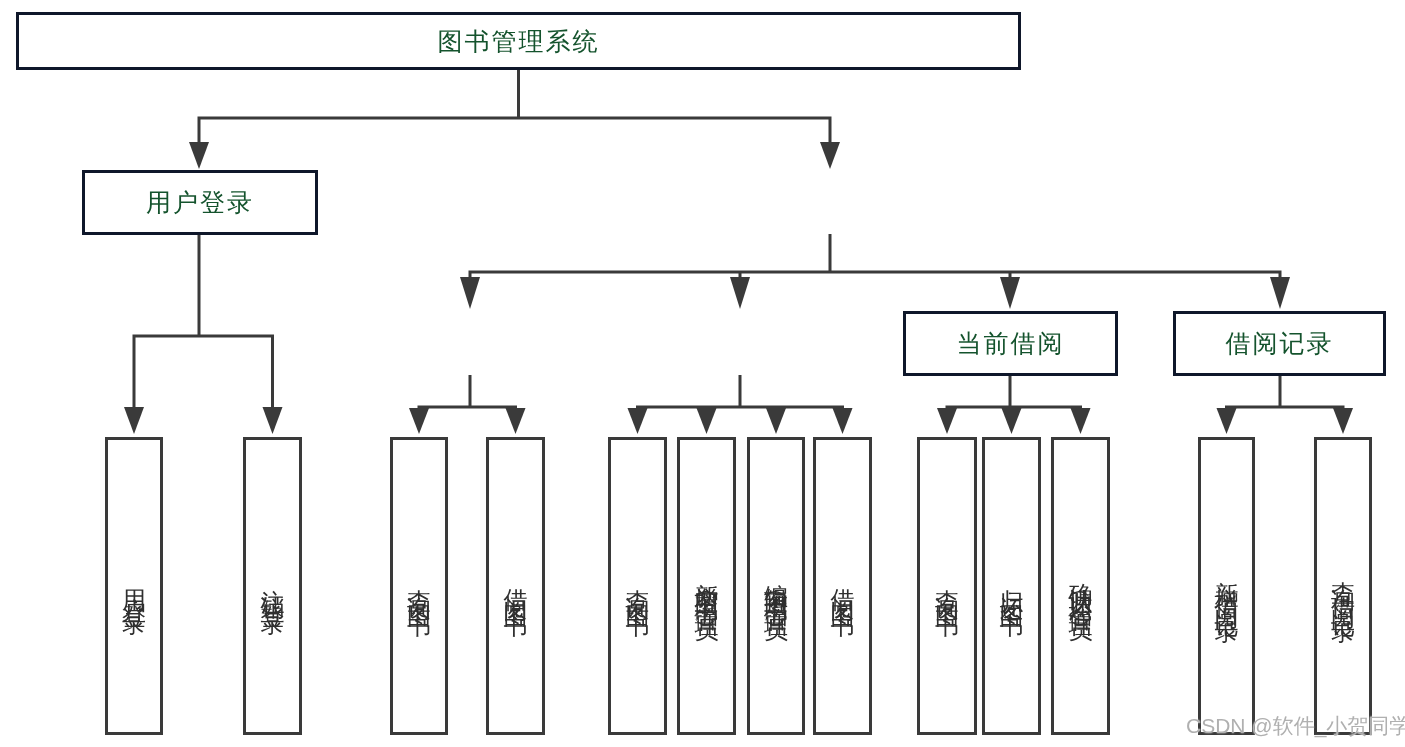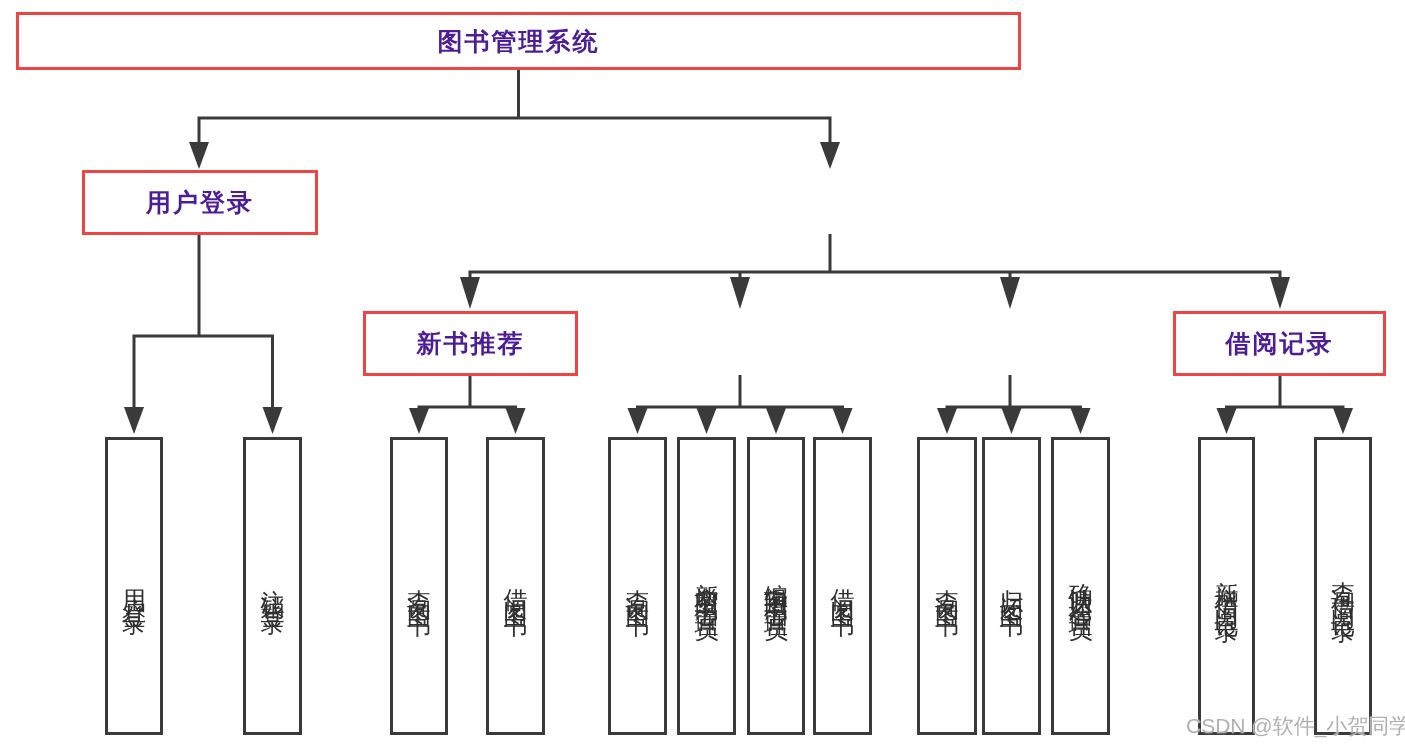--- a/index.html
+++ b/index.html
@@ -17,30 +17,29 @@
   }
   .connectors {
     position: absolute;
     left: 0;
     top: 0;
     pointer-events: none;
   }
   .hbox {
     position: absolute;
     box-sizing: border-box;
-    border: 3px solid #ef4444;
+    border: 3px solid #0f172a;
     background: #ffffff;
     display: flex;
     align-items: center;
     justify-content: center;
     font-size: 25px;
     letter-spacing: 2px;
-    color: #4c1d95;
+    color: #14532d;
     white-space: nowrap;
-    font-weight: bold;
   }
   .vbox {
     position: absolute;
     box-sizing: border-box;
     border: 3px solid #3a3a3a;
     background: #ffffff;
     display: flex;
     align-items: center;
     justify-content: center;
     writing-mode: vertical-rl;
@@ -117,22 +116,22 @@
   </svg>
 
   <div class="hbox" style="left:16px; top:12px; width:1005px; height:58px;">
     <span>图书管理系统</span>
   </div>
 
   <div class="hbox" style="left:82px; top:170px; width:236px; height:65px;">
     <span>用户登录</span>
   </div>
 
-  <div class="hbox" style="left:363px; top:311px; width:215px; height:65px;">
-    <span>新书推荐</span>
+  <div class="hbox" style="left:903px; top:311px; width:215px; height:65px;">
+    <span>当前借阅</span>
   </div>
   <div class="hbox" style="left:1173px; top:311px; width:213px; height:65px;">
     <span>借阅记录</span>
   </div>
 
   <div class="vbox" style="left:105px; width:58px;">
     <span>用户登录</span>
   </div>
   <div class="vbox" style="left:243px; width:59px;">
     <span>注销登录</span>

